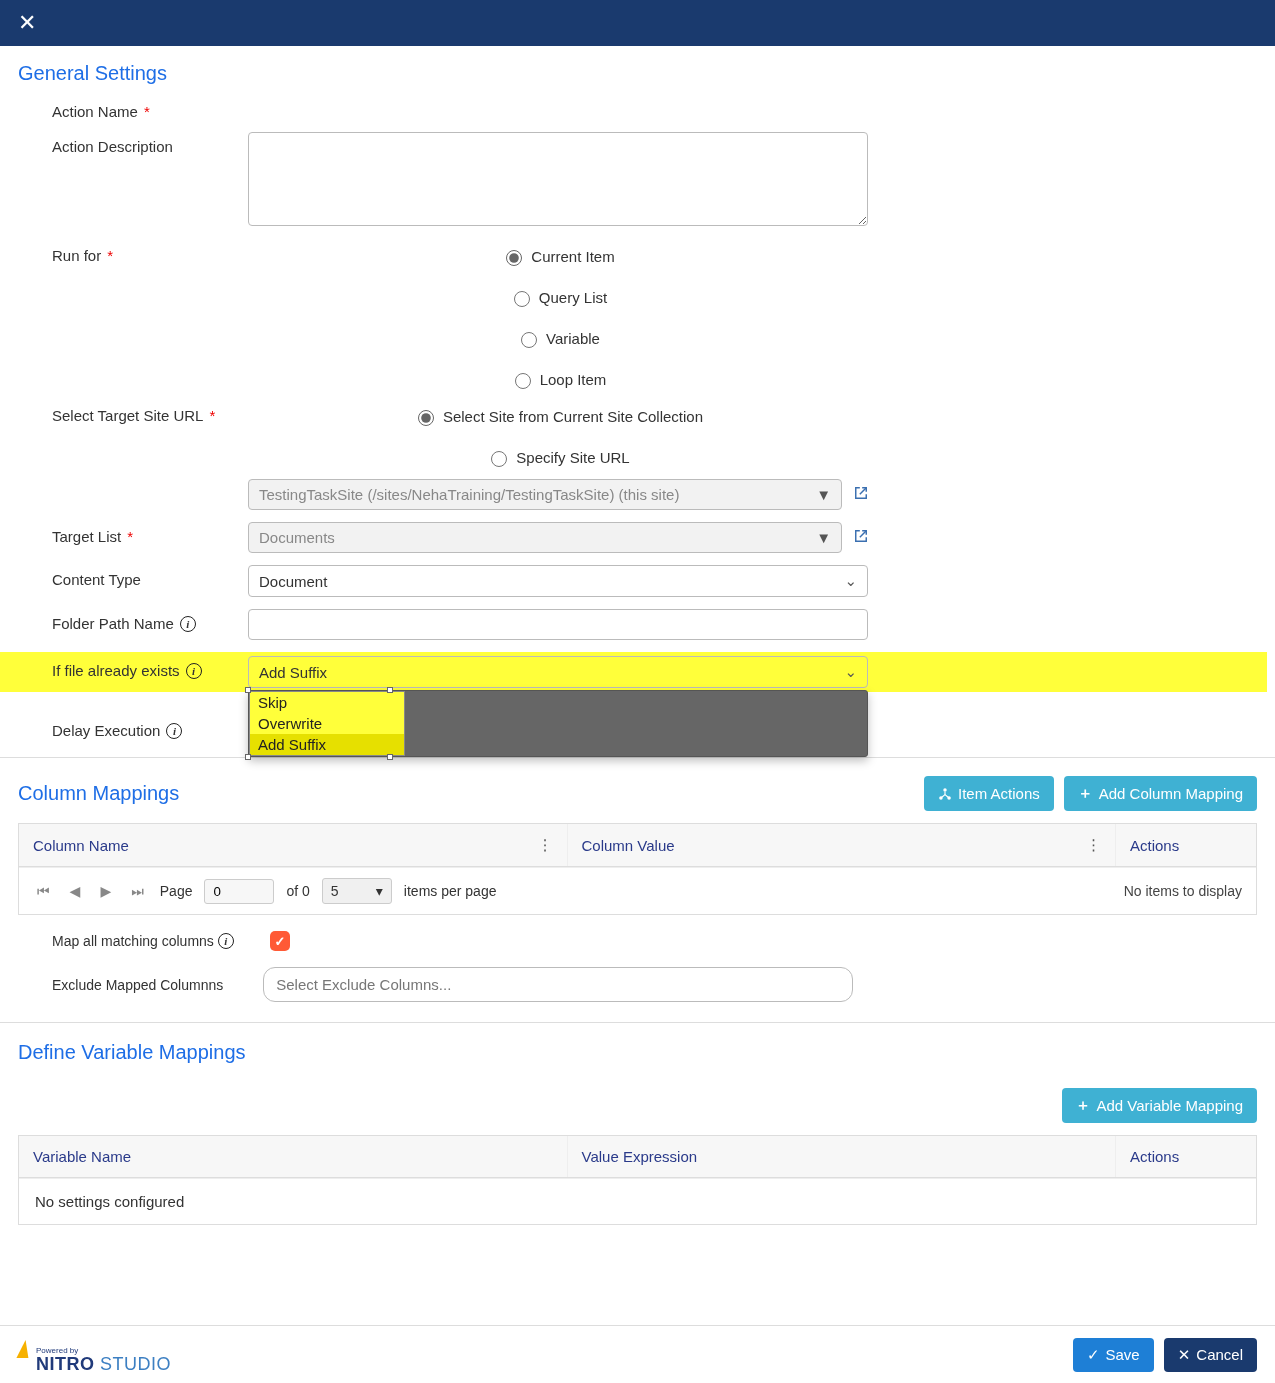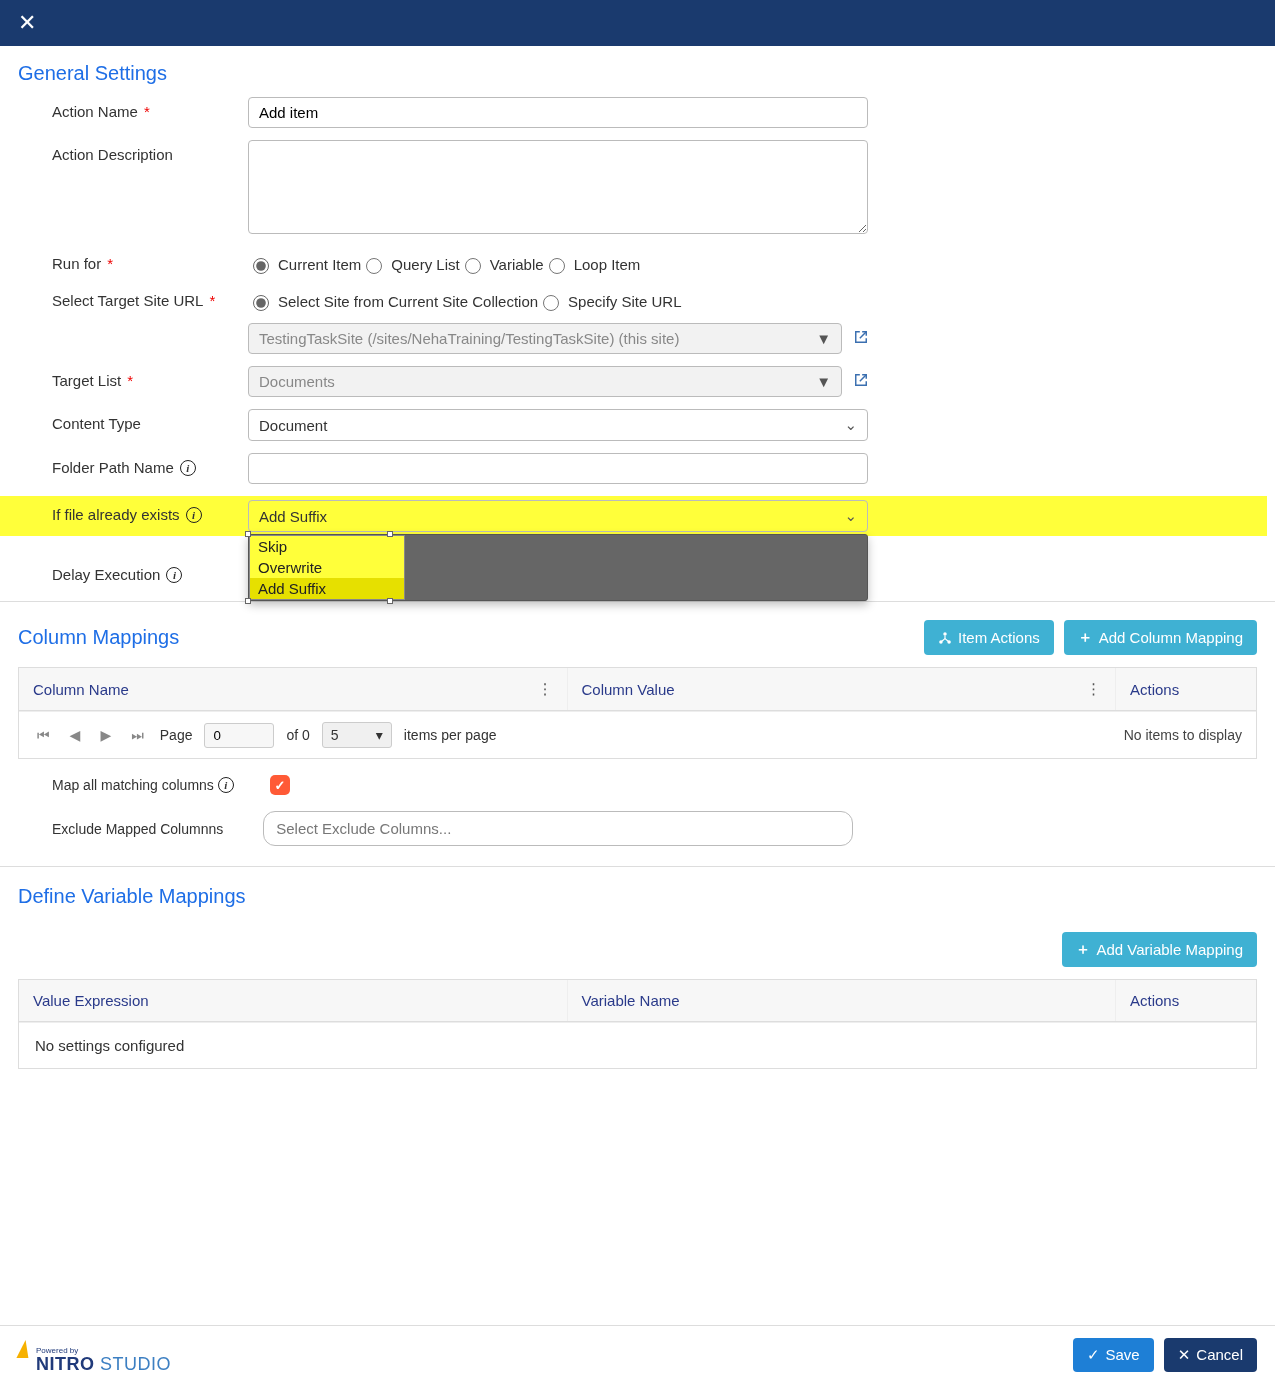--- a/index.html
+++ b/index.html
@@ -74,21 +74,21 @@
   .textarea { height: 94px; resize: both; }
   .select-box {
     display: flex;
     justify-content: space-between;
     align-items: center;
     cursor: pointer;
   }
   .select-box.disabled { background: #f2f2f2; color: #888; }
   .select-box.hlbox { background: #ffff3a; color: #333; }
   .chev { color: #555; }
-  .radio-row { display: flex; align-items: center; padding-top: 6px; flex-wrap: wrap;}
+  .radio-row { display: flex; gap: 22px; align-items: center; padding-top: 6px; flex-wrap: wrap; flex-direction: column;}
   .radio-item { display: flex; gap: 6px; align-items: center; font-size: 15px; color: #333; }
   .radio-item input { accent-color: #666; width: 16px; height: 16px; }
   .ext-icon { margin-left: 12px; color: #3a6fb0; cursor: pointer; }
   .info-icon {
     display: inline-flex;
     align-items: center;
     justify-content: center;
     width: 16px; height: 16px;
     border: 1.4px solid #222;
     border-radius: 50%;
@@ -196,23 +196,20 @@
 </div>
 
 <div class="content">
 
   <div class="section-title">General Settings</div>
 
   <div class="form-row">
     <div class="form-label">
       <span>Action Name</span>
         <span class="req">*</span>
-    </div>
-    <div class="form-control-area">
-      <input class="text-input" value="Add item" style="">
     </div>
   </div>
 
   <div class="form-row">
     <div class="form-label">Action Description</div>
     <div class="form-control-area">
       <textarea class="textarea" style=""></textarea>
     </div>
   </div>
 
@@ -429,24 +426,24 @@
   <div style="display:flex;justify-content:flex-end;margin:24px 0 6px 0;">
     <button class="btn btn-teal">
       <span style="font-weight:bold;">＋</span>
       <span>Add Variable Mapping</span>
     </button>
   </div>
 
   <div class="grid">
     <div class="grid-header">
       <div class="gh-cell">
+        <span>Variable Name</span>
+      </div>
+      <div class="gh-cell">
         <span>Value Expression</span>
-      </div>
-      <div class="gh-cell">
-        <span>Variable Name</span>
       </div>
       <div class="gh-cell small">
         <span>Actions</span>
       </div>
     </div>
     <div class="var-grid-body">No settings configured</div>
   </div>
 
   <div class="spacer-bottom"></div>
 </div>

